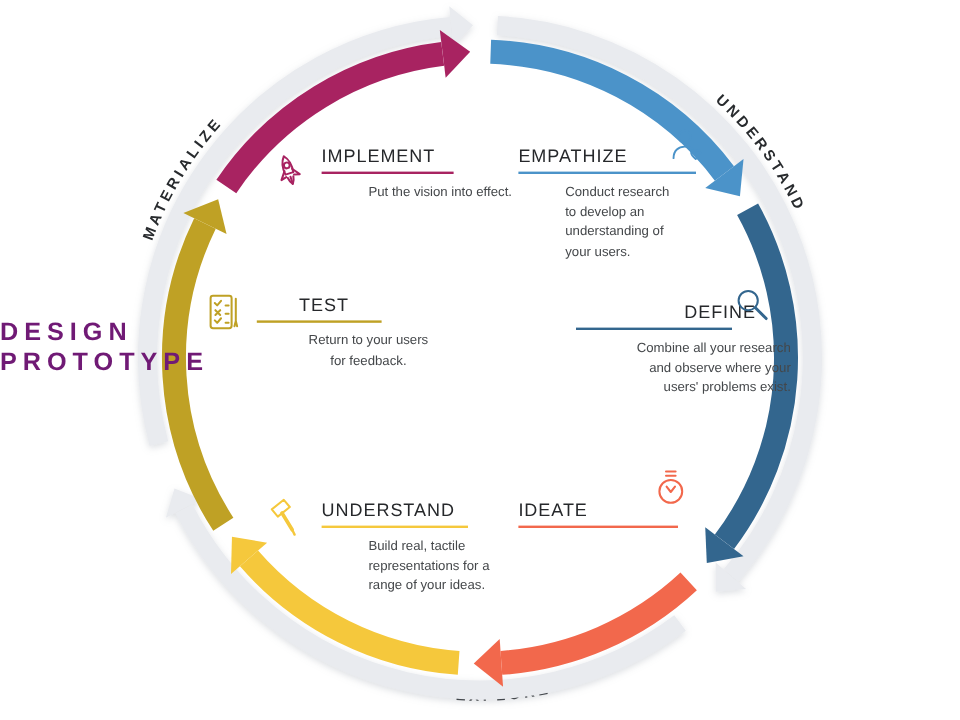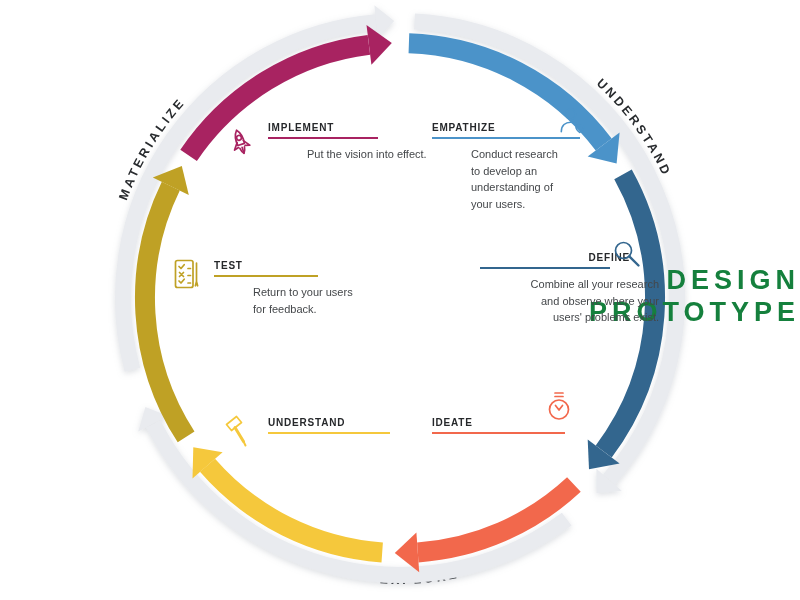--- a/index.html
+++ b/index.html
@@ -1,39 +1,39 @@
 <!DOCTYPE html>
 <html><head>
 <meta charset="utf-8">
 <style>
   html,body{margin:0;padding:0;background:#ffffff;}
   body{width:800px;height:600px;overflow:hidden;font-family:"Liberation Sans",sans-serif;}
   .canvas{position:relative;width:800px;height:600px;background:#ffffff;}
   #ring-svg{position:absolute;left:0;top:0;}
   .phase-label{font-family:"Liberation Sans",sans-serif;font-size:12.5px;font-weight:bold;
     letter-spacing:3px;fill:#282b2e;text-anchor:middle;}
-  .center-title{position:absolute;left:0;right:0;top:264px;text-align:right;
-    font-size:27px;font-weight:bold;letter-spacing:5px;line-height:1.2;color:#15803d;}
+  .center-title{position:absolute;left:0;right:0;top:264px;text-align:left;
+    font-size:21px;font-weight:bold;letter-spacing:5px;line-height:1.2;color:#701a75;}
   .stage{position:absolute;}
-  .stage h3{margin:0;font-size:10px;font-weight:bold;letter-spacing:0.8px;color:#26282b;white-space:nowrap;}
+  .stage h3{margin:0;font-size:15px;font-weight:normal;letter-spacing:0.8px;color:#26282b;white-space:nowrap;}
   .stage .rule{height:2px;margin:4px 0 7px;background:currentColor;}
   .stage p{margin:0;font-size:11px;line-height:1.5;color:#44474a;padding-left:39px;}
   .stage .icon{position:absolute;}
   .stage .icon svg{display:block;}
   .stage .icon svg *{stroke:currentColor;fill:none;stroke-width:1.7;stroke-linecap:round;stroke-linejoin:round;}
   
   .st-empathize{left:432px;top:122px;width:150px;} .st-empathize .rule{width:148px;} .st-empathize p{width:95px;}
   .st-empathize .icon{right:-6px;top:-16px;}
   .st-define{left:480px;top:252px;width:150px;} .st-define .rule{width:130px;} .st-define p{width:140px;}
   .st-define .icon{right:-12px;top:-13px;}
   .st-ideate{left:432px;top:417px;width:138px;} .st-ideate .rule{width:133px;} .st-ideate p{width:115px;}
   .st-ideate .icon{right:-2px;top:-26px;}
   .st-prototype{left:268px;top:417px;width:150px;} .st-prototype .rule{width:122px;} .st-prototype p{width:120px;}
   .st-prototype .icon{left:-46px;top:-4px;}
-  .st-test{left:214px;top:260px;width:112px;} .st-test .rule{width:104px;} .st-test p{width:108px;}
+  .st-test{left:214px;top:246px;width:112px;text-align:center;} .st-test .rule{width:104px;} .st-test p{width:108px;}
   .st-test .icon{left:-42px;top:-2px;}
   .st-implement{left:268px;top:122px;width:152px;} .st-implement .rule{width:110px;} .st-implement p{width:150px;}
   .st-implement .icon{left:-42px;top:4px;}
 </style>
 </head>
 <body>
 
 <div class="canvas">
 
   <svg id="ring-svg" width="800" height="600" viewBox="0 0 800 600">
@@ -124,20 +124,21 @@
   <div class="stage st-prototype" style="color: rgb(245, 200, 60);">
     <span class="icon">
       <svg width="32" height="34" viewBox="0 0 32 34">
         <path d="M4.5 11.5 L14.5 3.5 L19.5 9.5 L9.5 17.5 Z"></path>
         <path d="M13 14.5 L21.5 28.5" style="stroke-width:3"></path>
         <path d="M21.5 28.5 L23.5 32.5" style="stroke-width:2"></path>
       </svg>
     </span>
     <h3>UNDERSTAND</h3>
     <div class="rule"></div>
+    <p>Build real, tactile representations for a range of your ideas.</p>
   </div>
 
   <div class="stage st-test" style="color: rgb(191, 161, 37);">
     <span class="icon">
       <svg width="28" height="32" viewBox="0 0 28 32">
         <rect x="3.5" y="2.5" width="17.5" height="27" rx="2"></rect>
         <path d="M7 8.5 l2 2 l3.2-3.8"></path>
         <path d="M7.5 14.5 l4 4 M11.5 14.5 l-4 4"></path>
         <path d="M7 23 l2 2 l3.2-3.8"></path>
         <path d="M16 10.5 H18.5 M16 17.5 H18.5 M16 25 H18.5"></path>

